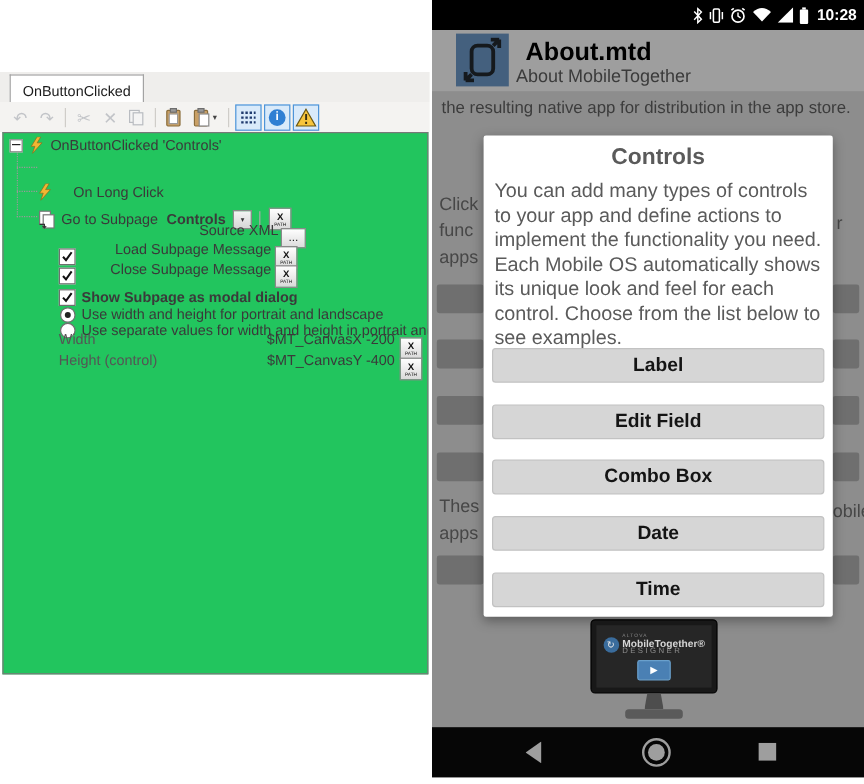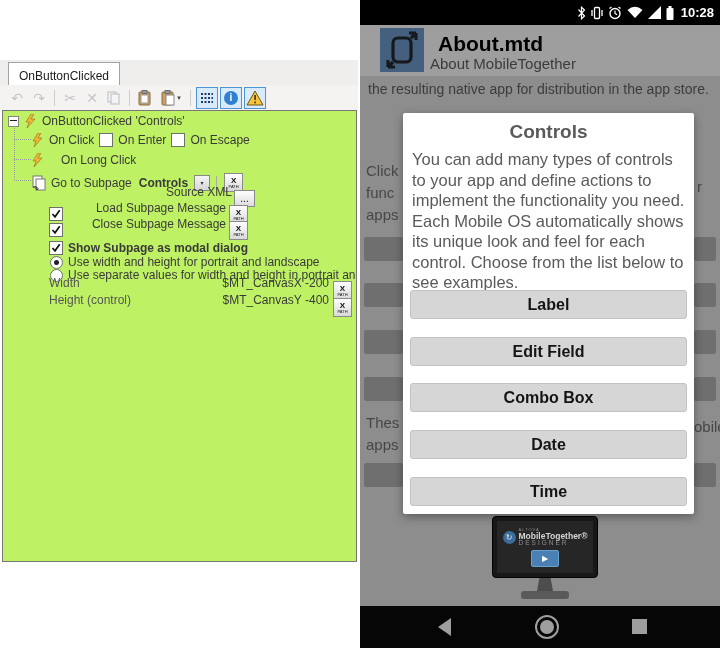--- a/index.html
+++ b/index.html
@@ -10,21 +10,21 @@
   }
   
   .tabstrip{position:absolute;left:0;top:60px;width:358px;height:25px;background:#efeeec;}
   .tab{position:absolute;left:8px;top:2px;height:22px;background:#fff;border:1px solid #a3a3a3;border-bottom:none;
        font-size:12px;color:#1b1b1b;padding:2px 10px;display:flex;align-items:center;}
   .toolbar{position:absolute;left:0;top:85px;width:358px;height:25px;background:#f4f3f1;display:flex;align-items:center;padding-left:6px;box-sizing:border-box;}
   .tbtn{width:20px;height:20px;display:flex;align-items:center;justify-content:center;margin:0 1px;color:#c2c4c8;font-size:14px;}
   .tsep{width:1px;height:16px;background:#cfcdc9;margin:0 4px;}
   .toggle{width:22px;height:22px;border:1px solid #4e94d8;background:#d9eafa;display:flex;align-items:center;justify-content:center;margin:0 1px;box-sizing:border-box;}
   .ddarrow{font-size:7px;color:#444;margin-left:1px;}
-  .panel{position:absolute;left:2px;top:110px;width:353px;height:450px;border:1px solid #787878;background:#bef264;overflow:hidden;}
+  .panel{position:absolute;left:2px;top:110px;width:353px;height:450px;border:1px solid #787878;background:#22c55e;overflow:hidden;}
   .trow{position:absolute;display:flex;align-items:center;font-size:12px;color:#3a3a3a;white-space:nowrap;}
   .conn-v{position:absolute;left:11px;top:122px;height:58px;border-left:1px dotted #9a9a9a;}
   .stub{position:absolute;left:11px;width:17px;border-top:1px dotted #9a9a9a;}
   .expander{width:9px;height:9px;border:1px solid #848484;background:#fff;position:relative;display:inline-block;}
   .expander:before{content:"";position:absolute;left:1px;right:1px;top:3px;border-top:1px solid #222;}
   .cb{width:12px;height:12px;border:1px solid #6f6f6f;background:#fff;display:inline-flex;align-items:center;justify-content:center;}
   .radio{width:11px;height:11px;border:1px solid #6f6f6f;border-radius:50%;background:#fff;display:inline-flex;align-items:center;justify-content:center;}
   .radio.sel:before{content:"";width:5px;height:5px;border-radius:50%;background:#222;}
   .xpath{width:17px;height:17px;border:1px solid #8a8a8a;background:linear-gradient(#fefefe,#d9d9d9);
          display:inline-flex;flex-direction:column;align-items:center;justify-content:center;line-height:1;}
@@ -133,30 +133,20 @@
   <div class="stub" style="top:69px;"></div>
 
   <div class="trow" style="left:5px;top:3px;gap:5px;">
     <span class="expander"></span>
     <svg width="13" height="14" viewBox="0 0 13 14">
         <path d="M7 0 L2 8 H5 L3 14 L11 5 H7 L10 0 Z" fill="#f2b632" stroke="#8a6d1f" stroke-width="0.6"></path>
       </svg>
     <span>OnButtonClicked 'Controls'</span>
   </div>
 
-  <div class="trow" style="left:28px;top:22px;gap:5px;">
-    <svg width="13" height="14" viewBox="0 0 13 14">
-        <path d="M7 0 L2 8 H5 L3 14 L11 5 H7 L10 0 Z" fill="#f2b632" stroke="#8a6d1f" stroke-width="0.6"></path>
-      </svg>
-    <span>On Click</span>
-    <span class="cb"></span>
-    <span>On Enter</span>
-    <span class="cb"></span>
-    <span>On Escape</span>
-  </div>
 
   <div class="trow" style="left:28px;top:42px;gap:17px;">
     <svg width="13" height="14" viewBox="0 0 13 14">
         <path d="M7 0 L2 8 H5 L3 14 L11 5 H7 L10 0 Z" fill="#f2b632" stroke="#8a6d1f" stroke-width="0.6"></path>
       </svg>
     <span>On Long Click</span>
   </div>
 
   <div class="trow" style="left:28px;top:62px;gap:4px;">
     <svg width="16" height="16" viewBox="0 0 16 16">

